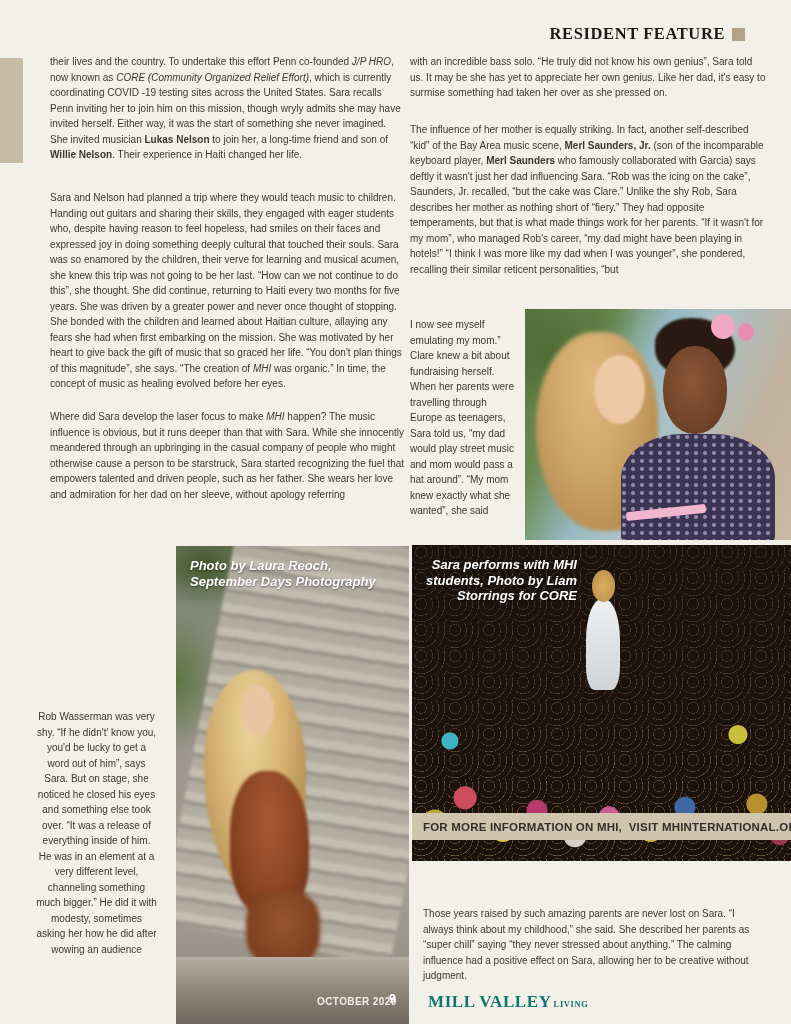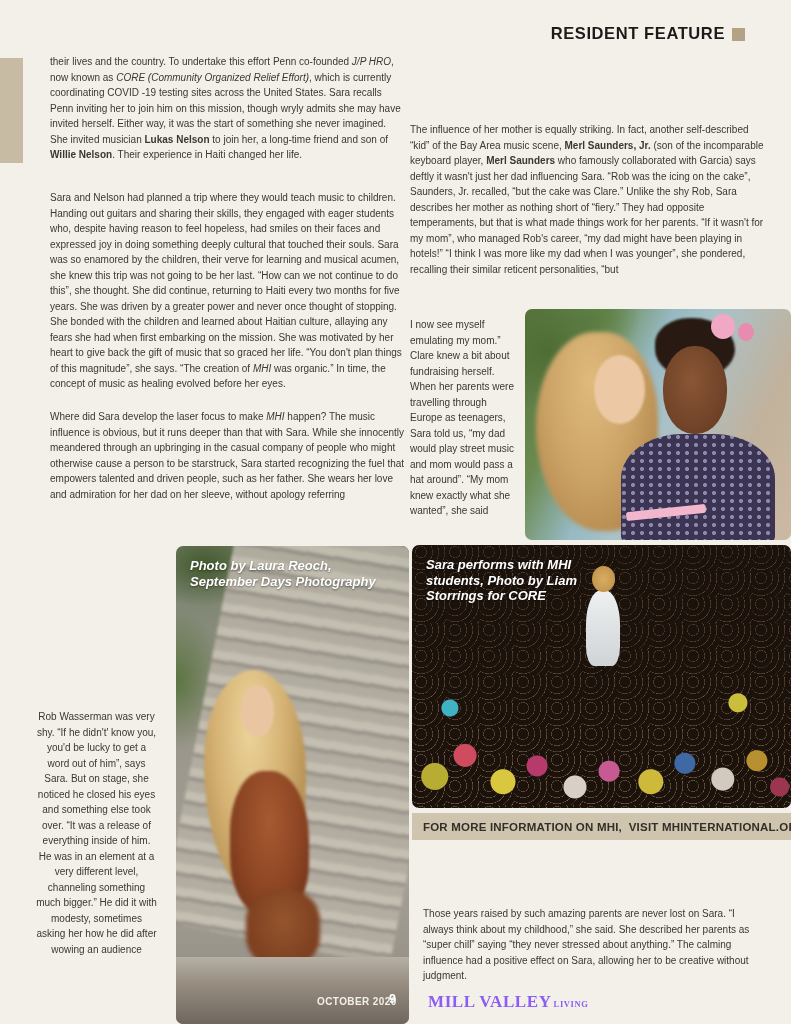--- a/index.html
+++ b/index.html
@@ -5,42 +5,42 @@
   html,body{margin:0;padding:0;}
   .page{
     position:relative; width:791px; height:1024px; overflow:hidden;
     background:#f3f0e9;
     font-family:"Liberation Sans","DejaVu Sans",sans-serif;
   }
   
   .accent-bar{position:absolute; left:0; top:58px; width:23px; height:105px; background:#c8bba3;}
   .header-title{
     position:absolute; top:24px; right:66px;
-    font-family:Liberation Sans, sans-serif;
+    font-family:Liberation Serif, serif;
     font-weight:700; font-size:16.5px; letter-spacing:.6px; color:#1d1b1a;
   }
   .header-square{position:absolute; right:46px; top:28px; width:13px; height:13px; background:#b3a284;}
   
   .tb{
     position:absolute; margin:0; font-size:10px; line-height:15.5px;
     color:#3a3734; text-align:left;
   }
   .tb span{white-space:normal;}
   .bl1{left:50px; top:54px;  width:356px;}
   .bl2{left:50px; top:190px; width:356px;}
   .bl3{left:50px; top:409px; width:356px;}
   .bl3b{left:50px; top:533px; width:121px;}
   .bl4{left:36px; top:709px; width:121px;text-align:center;}
   .br1{left:410px; top:54px;  width:356px;}
   .br2{left:410px; top:122px; width:356px;}
   .br2b{left:410px; top:317px; width:107px;}
   .br3{left:423px; top:849px; width:344px;}
   .br4{left:423px; top:906px; width:344px;}
   
-  .photo{position:absolute; overflow:hidden;border-radius:7px;}
+  .photo{position:absolute; overflow:hidden;}
   .caption{
     position:absolute; left:14px; top:12px; z-index:5;
     color:#ffffff; font-weight:700; font-style:italic;
     font-size:13px; line-height:15.5px; white-space:pre-line;
     text-shadow:0 1px 2px rgba(0,0,0,.45);
   }
   .ph-shape{position:absolute;}
   
   .steps-photo{
     left:176px; top:546px; width:233px; height:478px;
@@ -102,71 +102,73 @@
   .girl-dress{
     left:36%; top:54%; width:58%; height:48%;
     background-color:#3b3453;
     background-image:radial-gradient(circle at 3px 3px,#8f88ad 0 1.6px,transparent 2.4px);
     background-size:9px 8px;
     border-radius:40% 40% 8% 8%;
   }
   .dress-trim{left:38%; top:86%; width:30%; height:4%; background:#f2b7cd; transform:rotate(-6deg); border-radius:3px;}
   
   .concert-photo{
-    left:412px; top:545px; width:379px; height:263px;
+    left:412px; top:545px; width:379px; height:316px;
     background:
       radial-gradient(circle 16px at 6% 88%,  #b8ad33 0 13px, transparent 14px),
       radial-gradient(circle 14px at 14% 80%, #cf4b5e 0 11px, transparent 12px),
       radial-gradient(circle 15px at 24% 90%, #d9c83f 0 12px, transparent 13px),
       radial-gradient(circle 13px at 33% 84%, #b63a6b 0 10px, transparent 11px),
       radial-gradient(circle 14px at 43% 92%, #d8cfc6 0 11px, transparent 12px),
       radial-gradient(circle 13px at 52% 86%, #c75a92 0 10px, transparent 11px),
       radial-gradient(circle 15px at 63% 90%, #cdb93a 0 12px, transparent 13px),
       radial-gradient(circle 13px at 72% 83%, #3f69a5 0 10px, transparent 11px),
       radial-gradient(circle 14px at 82% 89%, #d3cabf 0 11px, transparent 12px),
       radial-gradient(circle 13px at 91% 82%, #b8902f 0 10px, transparent 11px),
       radial-gradient(circle 12px at 97% 92%, #9c3550 0 9px,  transparent 10px),
       radial-gradient(circle 12px at 86% 60%, #c9bf3c 0 9px,  transparent 10px),
       radial-gradient(circle 11px at 10% 62%, #3fb3c4 0 8px,  transparent 9px),
       repeating-radial-gradient(circle at 9px 7px, #1c120c 0 5px, rgba(28,18,12,0) 6px) 0 0 / 34px 26px,
       repeating-radial-gradient(circle at 22px 16px, rgba(236,200,160,.28) 0 3px, transparent 4px) 0 0 / 41px 33px,
       linear-gradient(180deg,#231a14 0%,#3a2a1f 45%,#5c4430 80%,#6b5036 100%);
+    text-align: right;
   }
   .singer-dress{left:46%; top:17%; width:9%; height:29%; background:linear-gradient(#eef0f1,#cfd4d6); border-radius:45% 45% 25% 25%;}
   .singer-head{left:47.5%; top:8%; width:6%; height:10%; background:radial-gradient(#d9ae62,#b98c44); border-radius:50%;}
   .mic-stand{left:51%; top:14%; width:2px; height:36%; background:#14100d; transform:rotate(4deg);}
   
   .banner{
     position:absolute; left:412px; top:813px; width:379px; height:27px;
     background:#cfc4ae; display:flex; align-items:center;
     padding-left:11px; box-sizing:border-box;
   }
   .banner span{font-size:11.5px; font-weight:700; color:#332e28; letter-spacing:.2px; white-space:pre;}
   
   .footer-date{position:absolute; left:317px; top:996px; font-size:10px; font-weight:700; color:#f2efe9; letter-spacing:.4px;}
   .footer-page{position:absolute; left:389px; top:992px; font-size:12.5px; font-weight:700; color:#ffffff;}
-  .footer-brand{position:absolute; left:428px; top:992px; color:#8b5cf6; font-family:"Liberation Serif","DejaVu Serif",serif;}
+  .footer-brand{position:absolute; left:428px; top:992px; color:#0f766e; font-family:"Liberation Serif","DejaVu Serif",serif;}
   .brand-main{font-size:17px; font-weight:700; letter-spacing:.6px;}
   .brand-suffix{font-size:8.5px; font-weight:700; letter-spacing:.6px; margin-left:2px;}
 </style>
 </head>
 <body>
 
 <div class="page">
 
   <span class="accent-bar"></span>
 
   <span class="header-title">RESIDENT FEATURE</span>
   <span class="header-square"></span>
 
   <p class="tb bl1"><span>their lives and the country. To undertake this effort Penn co-founded </span><span style="font-style: italic;">J/P HRO</span><span>, now known as </span><span style="font-style: italic;">CORE (Community Organized Relief Effort)</span><span>, which is currently coordinating COVID -19 testing sites across the United States. Sara recalls Penn inviting her to join him on this mission, though wryly admits she may have invited herself. Either way, it was the start of something she never imagined. She invited musician </span><span style="font-weight: 700;">Lukas Nelson</span><span> to join her, a long-time friend and son of </span><span style="font-weight: 700;">Willie Nelson</span><span>. Their experience in Haiti changed her life.</span></p>
   <p class="tb bl2"><span>Sara and Nelson had planned a trip where they would teach music to children. Handing out guitars and sharing their skills, they engaged with eager students who, despite having reason to feel hopeless, had smiles on their faces and expressed joy in doing something deeply cultural that touched their souls. Sara was so enamored by the children, their verve for learning and musical acumen, she knew this trip was not going to be her last. “How can we not continue to do this”, she thought. She did continue, returning to Haiti every two months for five years. She was driven by a greater power and never once thought of stopping. She bonded with the children and learned about Haitian culture, allaying any fears she had when first embarking on the mission. She was motivated by her heart to give back the gift of music that so graced her life. “You don't plan things of this magnitude”, she says. “The creation of </span><span style="font-style: italic;">MHI</span><span> was organic.” In time, the concept of music as healing evolved before her eyes.</span></p>
   <p class="tb bl3"><span>Where did Sara develop the laser focus to make </span><span style="font-style: italic;">MHI</span><span> happen? The music influence is obvious, but it runs deeper than that with Sara. While she innocently meandered through an upbringing in the casual company of people who might otherwise cause a person to be starstruck, Sara started recognizing the fuel that empowers talented and driven people, such as her father. She wears her love and admiration for her dad on her sleeve, without apology referring</span></p>
   <p class="tb bl4"><span>Rob Wasserman was very shy. “If he didn't' know you, you'd be lucky to get a word out of him”, says Sara. But on stage, she noticed he closed his eyes and something else took over. “It was a release of everything inside of him. He was in an element at a very different level, channeling something much bigger.” He did it with modesty, sometimes asking her how he did after wowing an audience</span></p>
 
+  <p class="tb br1"><span>with an incredible bass solo. “He truly did not know his own genius”, Sara told us. It may be she has yet to appreciate her own genius. Like her dad, it's easy to surmise something had taken her over as she pressed on.</span></p>
   <p class="tb br2"><span>The influence of her mother is equally striking. In fact, another self-described “kid” of the Bay Area music scene, </span><span style="font-weight: 700;">Merl Saunders, Jr.</span><span> (son of the incomparable keyboard player, </span><span style="font-weight: 700;">Merl Saunders</span><span> who famously collaborated with Garcia) says deftly it wasn't just her dad influencing Sara. “Rob was the icing on the cake”, Saunders, Jr. recalled, “but the cake was Clare.” Unlike the shy Rob, Sara describes her mother as nothing short of “fiery.” They had opposite temperaments, but that is what made things work for her parents. “If it wasn't for my mom”, who managed Rob's career, “my dad might have been playing in hotels!” “I think I was more like my dad when I was younger”, she pondered, recalling their similar reticent personalities, “but</span></p>
   <p class="tb br2b"><span>I now see myself emulating my mom.” Clare knew a bit about fundraising herself. When her parents were travelling through Europe as teenagers, Sara told us, “my dad would play street music and mom would pass a hat around”. “My mom knew exactly what she wanted”, she said</span></p>
   <p class="tb br4"><span>Those years raised by such amazing parents are never lost on Sara. “I always think about my childhood,” she said. She described her parents as “super chill” saying “they never stressed about anything.” The calming influence had a positive effect on Sara, allowing her to be creative without judgment.</span></p>
 
   <div class="photo steps-photo">
     <div class="ph-shape steps-flight"></div>
     <div class="ph-shape woman-hair"></div>
     <div class="ph-shape woman-face"></div>
     <div class="ph-shape woman-top"></div>
     <div class="ph-shape woman-legs"></div>

